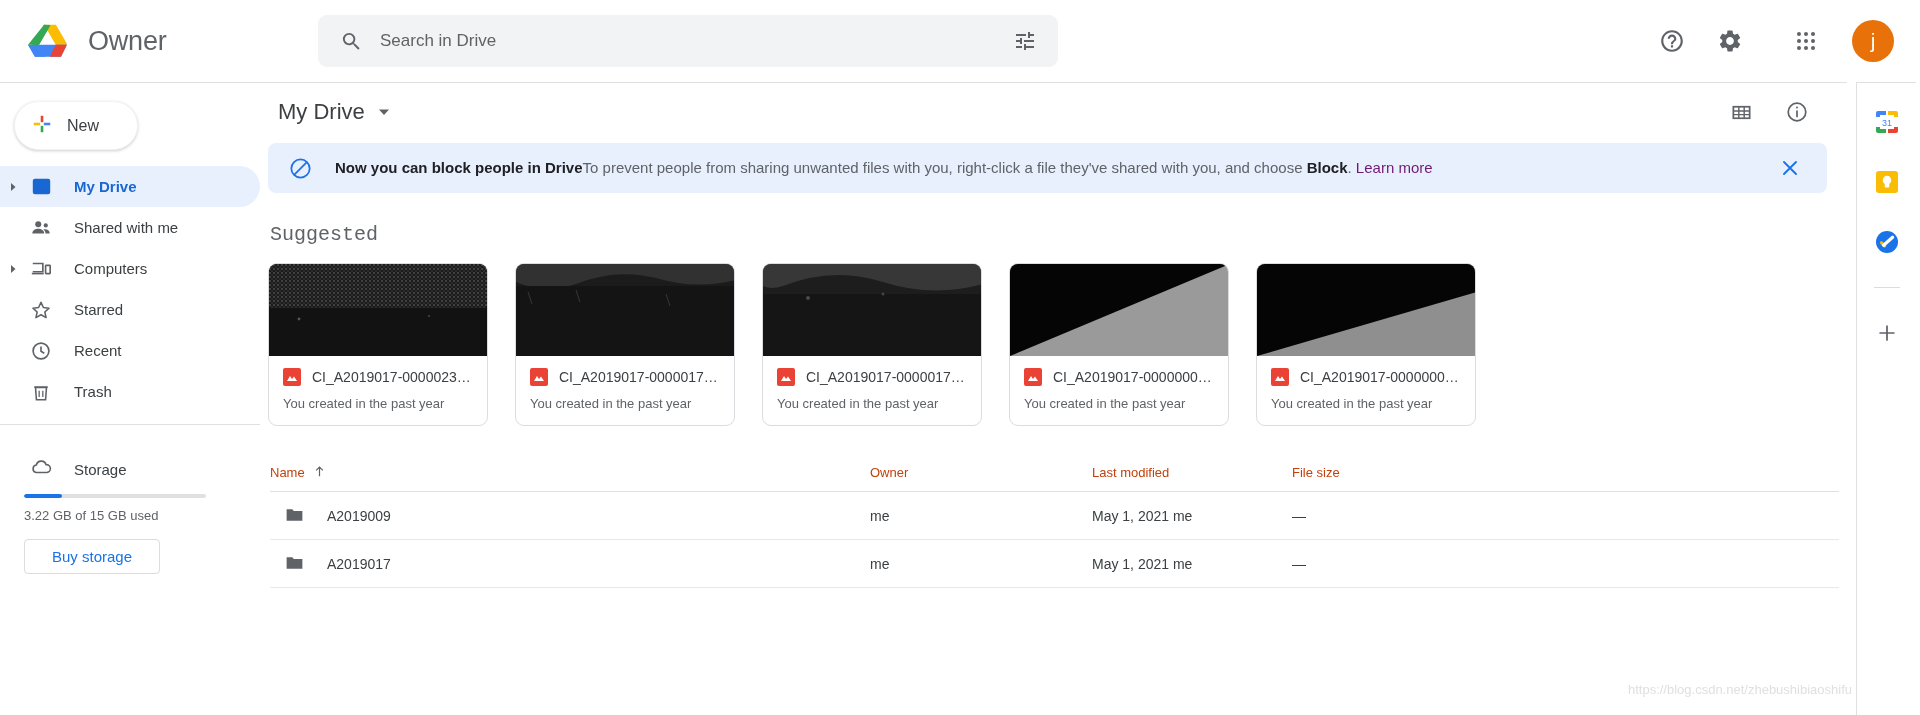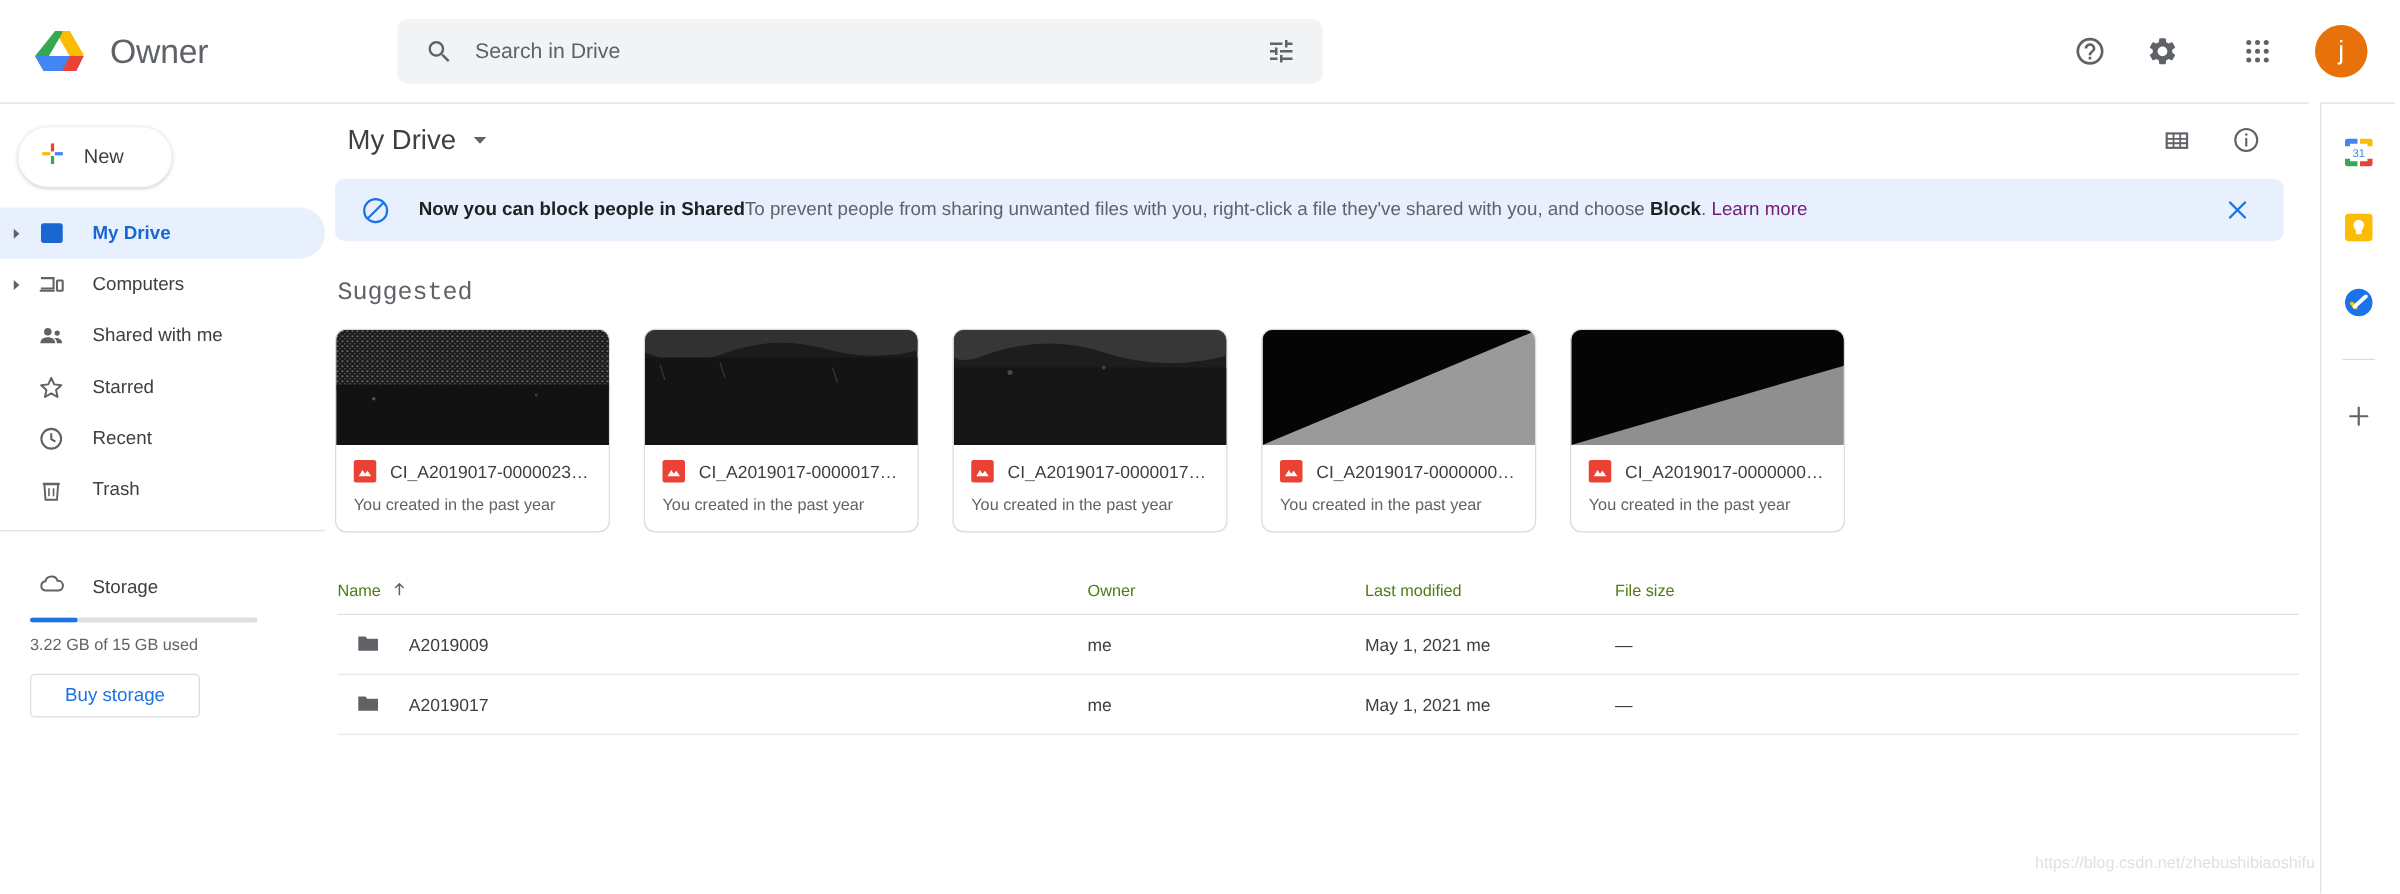--- a/index.html
+++ b/index.html
@@ -149,21 +149,21 @@
   .img-badge {
     width: 18px; height: 18px; background: #ea4335; border-radius: 2px; flex: 0 0 auto;
     display: flex; align-items: center; justify-content: center;
   }
   .card-meta { font-size: 13px; color: #5f6368; padding: 10px 14px 14px 14px; }
 
   
   .tbl { margin: 28px 8px 0 10px; }
   .tbl-head {
     display: flex; align-items: center; height: 38px;
-    font-size: 13px; color: #4d7c0f; border-bottom: 1px solid #e0e0e0;
+    font-size: 13px; color: #c2410c; border-bottom: 1px solid #e0e0e0;
   }
   .col-name { width: 600px; display: flex; align-items: center; gap: 8px; cursor: pointer; }
   .col-owner { width: 222px; }
   .col-mod { width: 200px; }
   .col-size { width: 170px; }
   .tbl-row {
     display: flex; align-items: center; height: 48px;
     border-bottom: 1px solid #e8e8e8; font-size: 14px; color: #3c4043; cursor: pointer;
   }
   .row-name { width: 600px; display: flex; align-items: center; gap: 22px; padding-left: 14px; }
@@ -270,49 +270,49 @@
         <svg width="21" height="21" viewBox="0 0 24 24" fill="none" stroke="#1967d2" stroke-width="1.9">
           <rect x="3" y="4" width="18" height="16" rx="1.5"></rect>
           <path d="M3 17.5 H21" stroke-width="1.5"></path>
           <path d="M12 8 L15.5 13 H8.5 Z" fill="#1967d2" stroke="none"></path>
         </svg>
       </span>
       <span class="nav-label">My Drive</span>
     </div>
 
     <div class="nav-item">
-      <span class="nav-caret">
-        <svg width="10" height="10" viewBox="0 0 10 10" fill="#5f6368">
-            <path d="M3 1 L7.5 5 L3 9 Z"></path>
-          </svg>
-      </span>
-      <span class="nav-ico">
-        <svg width="22" height="22" viewBox="0 0 24 24" fill="none" stroke="#5f6368" stroke-width="1.8">
-          <path d="M3 6 H14 V15 H3"></path>
-            <path d="M2 17 H15"></path>
-          <rect x="17" y="8" width="5" height="9" rx="0.6"></rect>
-        </svg>
-      </span>
-      <span class="nav-label">Computers</span>
-    </div>
-
-    <div class="nav-item">
       <span class="nav-caret empty"></span>
       <span class="nav-ico">
         <svg width="22" height="22" viewBox="0 0 24 24" fill="#5f6368">
           <circle cx="9" cy="8" r="3.3"></circle>
           <path d="M2.5 18c0-3.4 2.9-5.2 6.5-5.2s6.5 1.8 6.5 5.2z"></path>
           <circle cx="17.2" cy="9.2" r="2.3"></circle>
           <path d="M14.5 13.6c3.4-.6 7 .7 7 4.4h-4.6c0-1.8-.9-3.3-2.4-4.4z"></path>
         </svg>
       </span>
       <span class="nav-label">Shared with me</span>
     </div>
 
     <div class="nav-item">
+      <span class="nav-caret">
+        <svg width="10" height="10" viewBox="0 0 10 10" fill="#5f6368">
+            <path d="M3 1 L7.5 5 L3 9 Z"></path>
+          </svg>
+      </span>
+      <span class="nav-ico">
+        <svg width="22" height="22" viewBox="0 0 24 24" fill="none" stroke="#5f6368" stroke-width="1.8">
+          <path d="M3 6 H14 V15 H3"></path>
+            <path d="M2 17 H15"></path>
+          <rect x="17" y="8" width="5" height="9" rx="0.6"></rect>
+        </svg>
+      </span>
+      <span class="nav-label">Computers</span>
+    </div>
+
+    <div class="nav-item">
       <span class="nav-caret empty"></span>
       <span class="nav-ico">
         <svg width="22" height="22" viewBox="0 0 24 24" fill="none" stroke="#5f6368" stroke-width="1.7" stroke-linejoin="round">
           <path d="M12 3.6 L14.6 9.3 L20.8 10 L16.2 14.2 L17.5 20.3 L12 17.2 L6.5 20.3 L7.8 14.2 L3.2 10 L9.4 9.3 Z"></path>
         </svg>
       </span>
       <span class="nav-label">Starred</span>
     </div>
 
     <div class="nav-item">
@@ -387,21 +387,21 @@
   </div>
 
   <div class="banner">
     <span class="banner-ico">
       <svg width="25" height="25" viewBox="0 0 24 24" fill="none" stroke="#1a73e8" stroke-width="1.7">
         <circle cx="12" cy="12" r="8.8"></circle>
           <path d="M5.9 18.1 L18.1 5.9"></path>
       </svg>
     </span>
     <div class="banner-text">
-      <b>Now you can block people in Shared</b><span class="banner-sub">To prevent people from sharing unwanted files with you, right-click a file they've shared with you, and choose </span><b>Block</b><span class="banner-sub">. </span><a class="banner-link">Learn more</a>
+      <b>Now you can block people in Drive</b><span class="banner-sub">To prevent people from sharing unwanted files with you, right-click a file they've shared with you, and choose </span><b>Block</b><span class="banner-sub">. </span><a class="banner-link">Learn more</a>
     </div>
     <button class="banner-close">
       <svg width="20" height="20" viewBox="0 0 20 20" stroke="#1a73e8" stroke-width="1.9" stroke-linecap="round">
         <path d="M4 4 L16 16 M16 4 L4 16"></path>
       </svg>
     </button>
   </div>
 
   <div class="sec-title">Suggested</div>
 

